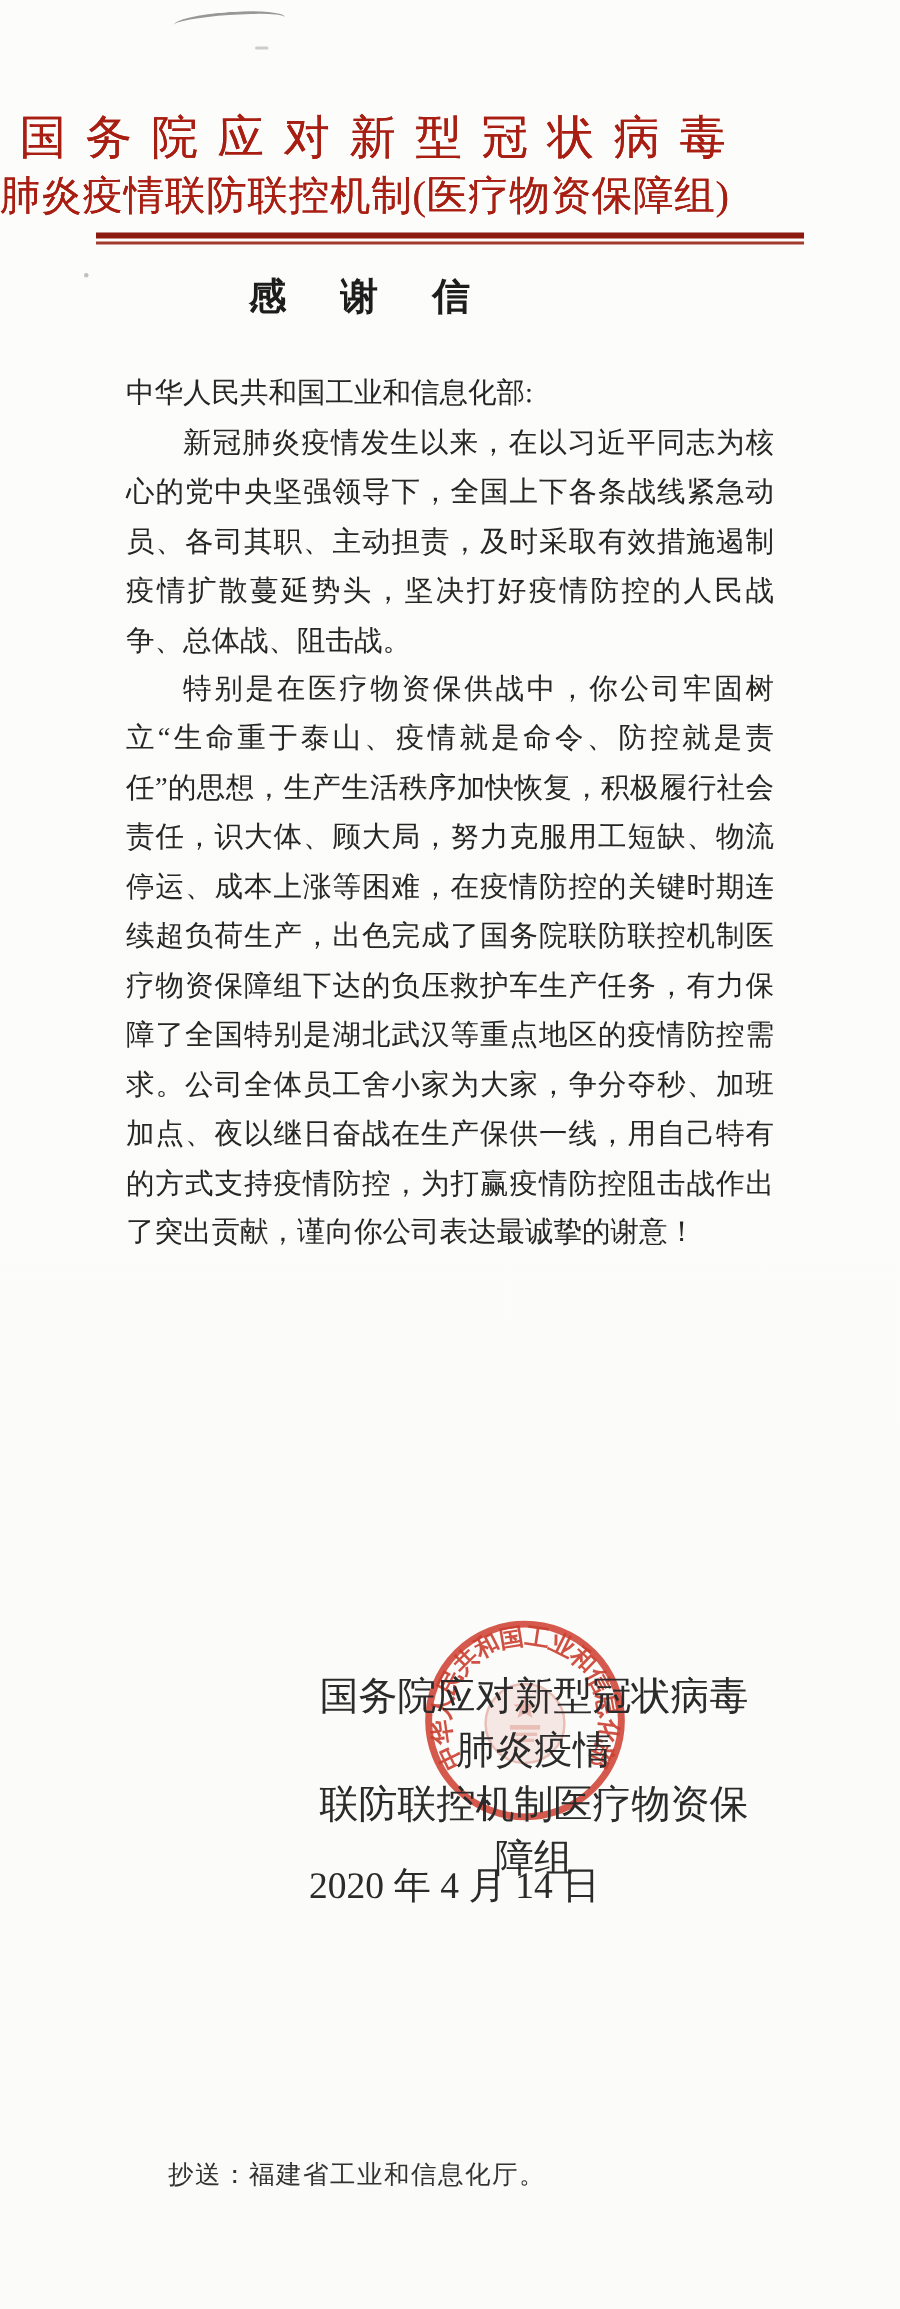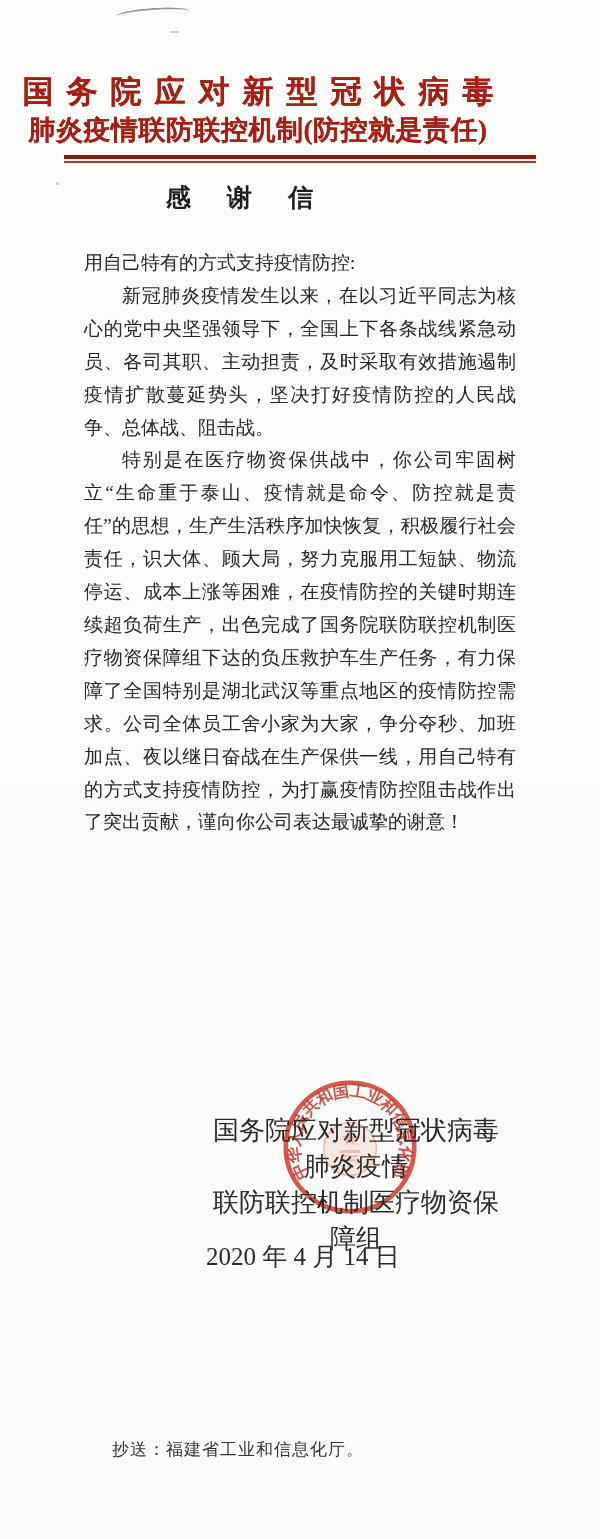--- a/index.html
+++ b/index.html
@@ -15,21 +15,21 @@
   
   .artifact-squiggle{
     position:absolute;left:116px;top:8px;width:74px;height:10px;
     border-top:2px solid rgba(70,70,70,.55);
     border-radius:60%;transform:rotate(-4deg);
   }
   .artifact-speck1{position:absolute;left:170px;top:31px;width:9px;height:2px;background:rgba(130,130,130,.38);border-radius:2px;}
   .artifact-speck2{position:absolute;left:56px;top:182px;width:3px;height:3px;background:rgba(120,120,120,.45);border-radius:50%;}
 
   
-  .letterhead{position:absolute;top:72px;left:0;width:516px;text-align:center;color:#a81e12;font-weight:bold;}
+  .letterhead{position:absolute;top:72px;left:0;width:516px;text-align:left;color:#a81e12;font-weight:normal;}
   .letterhead .l1{
     font-size:31px;line-height:40px;letter-spacing:13px;padding-left:13px;
     text-shadow:0 0 .4px #a81e12;
   }
   .letterhead .l2{
     font-size:27px;line-height:36px;letter-spacing:0.5px;
     text-shadow:0 0 .4px #a81e12;
   }
 
   .redrule{position:absolute;left:64px;top:155px;width:472px;}
@@ -76,33 +76,33 @@
 <body>
 
 <div class="page">
 
   <div class="artifact-squiggle"></div>
   <div class="artifact-speck1"></div>
   <div class="artifact-speck2"></div>
 
   <div class="letterhead">
     <div class="l1">国务院应对新型冠状病毒</div>
-    <div class="l2">肺炎疫情联防联控机制(防控就是责任)</div>
+    <div class="l2">肺炎疫情联防联控机制(医疗物资保障组)</div>
   </div>
 
   <div class="redrule">
     <div class="thick"></div>
     <div class="gap"></div>
     <div class="thin"></div>
   </div>
 
   <div class="doc-title">感 谢 信</div>
 
   <div class="body-text">
-    <p class="salutation">用自己特有的方式支持疫情防控:</p>
+    <p class="salutation">中华人民共和国工业和信息化部:</p>
     <p class="para">新冠肺炎疫情发生以来，在以习近平同志为核心的党中央坚强领导下，全国上下各条战线紧急动员、各司其职、主动担责，及时采取有效措施遏制疫情扩散蔓延势头，坚决打好疫情防控的人民战争、总体战、阻击战。</p>
     <p class="para">特别是在医疗物资保供战中，你公司牢固树立“生命重于泰山、疫情就是命令、防控就是责任”的思想，生产生活秩序加快恢复，积极履行社会责任，识大体、顾大局，努力克服用工短缺、物流停运、成本上涨等困难，在疫情防控的关键时期连续超负荷生产，出色完成了国务院联防联控机制医疗物资保障组下达的负压救护车生产任务，有力保障了全国特别是湖北武汉等重点地区的疫情防控需求。公司全体员工舍小家为大家，争分夺秒、加班加点、夜以继日奋战在生产保供一线，用自己特有的方式支持疫情防控，为打赢疫情防控阻击战作出了突出贡献，谨向你公司表达最诚挚的谢意！</p>
   </div>
 
   <svg class="seal" viewBox="0 0 170 170" xmlns="http://www.w3.org/2000/svg">
     <defs>
       <path id="sealArc" d="M 44 113.7 A 50 50 0 1 1 126 113.7" fill="none"></path>
     </defs>
     <circle cx="85" cy="85" r="63.5" fill="none" stroke="#cf4334" stroke-width="4.6" opacity="0.88"></circle>
     <g opacity="0.42">

